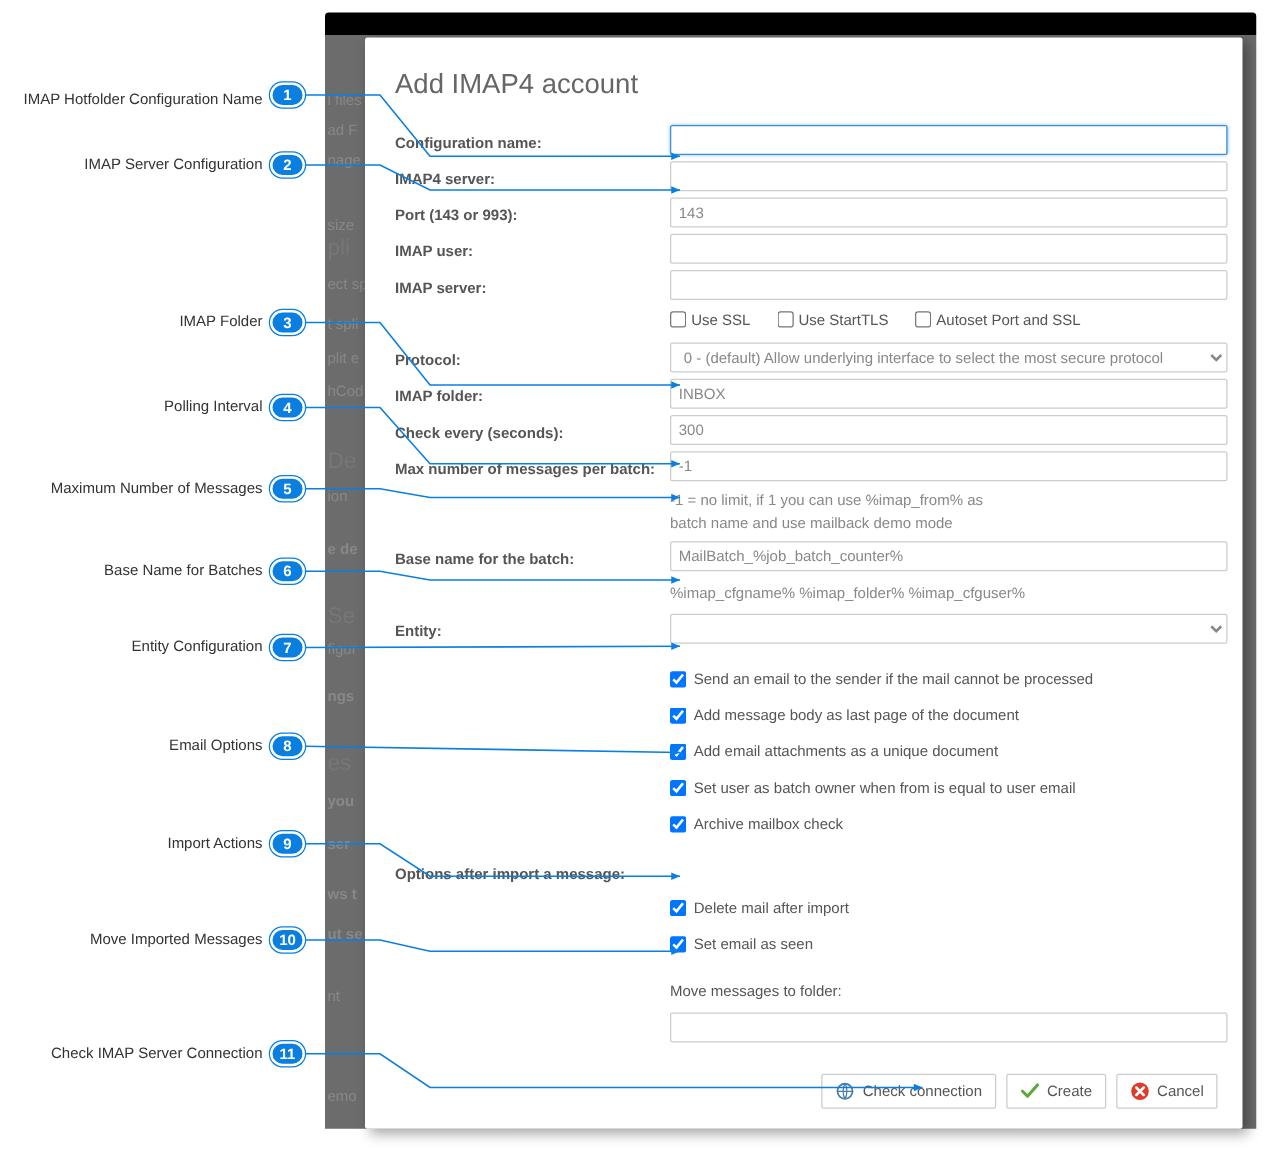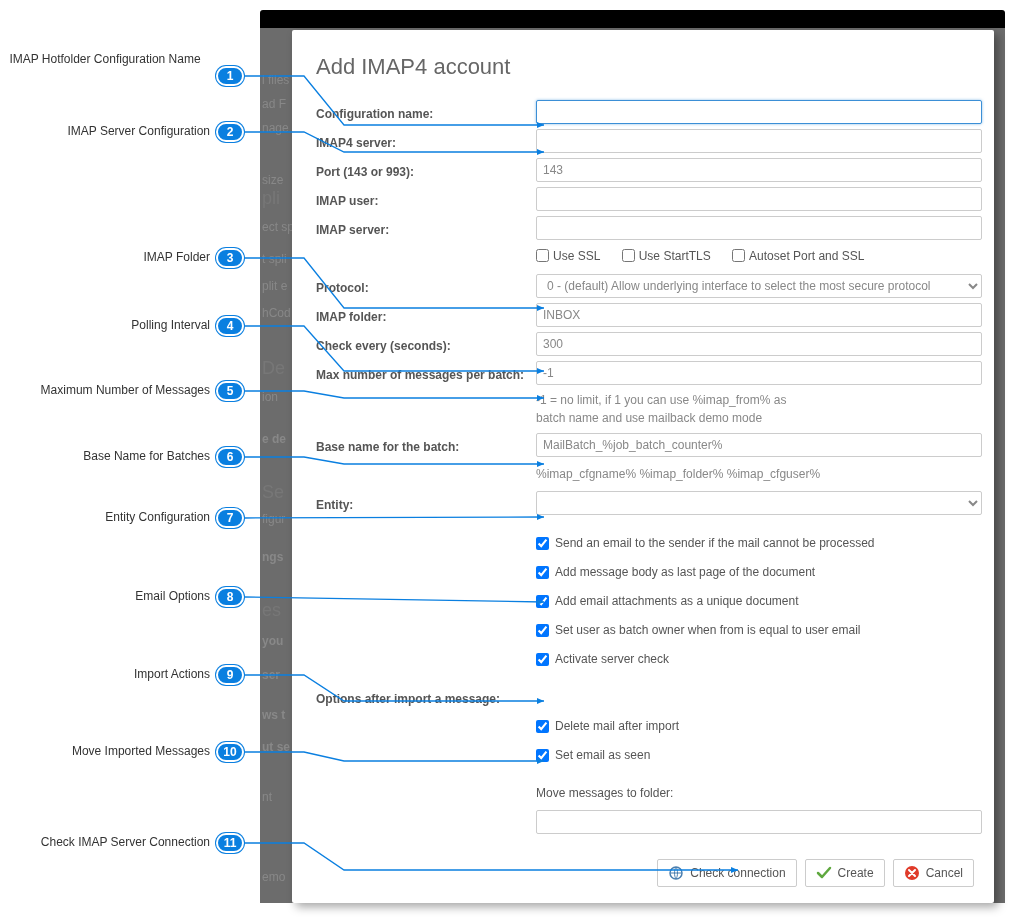--- a/index.html
+++ b/index.html
@@ -247,21 +247,21 @@
         <div class="lbl"></div>
         <div class="val chk-line">
           <input type="checkbox" checked="" style="">
           <span>Set user as batch owner when from is equal to user email</span>
         </div>
       </div>
     <div class="row">
         <div class="lbl"></div>
         <div class="val chk-line">
           <input type="checkbox" checked="" style="">
-          <span>Activate server check</span>
+          <span>Archive mailbox check</span>
         </div>
       </div>
 
     <div style="height:6px"></div>
     <div class="row">
       <div class="lbl">Options after import a message:</div>
       <div class="val"></div>
     </div>
     <div class="row">
         <div class="lbl"></div>
@@ -338,21 +338,21 @@
     <path d="M244,597 L544,602" fill="none" stroke="#0a7fe0" stroke-width="1.3"></path>
     <polygon points="544,602 537,599 537,605" fill="#0a7fe0"></polygon>
     <path d="M244,675 L304,675 L344,701 L544,701" fill="none" stroke="#0a7fe0" stroke-width="1.3"></path>
     <polygon points="544,701 537,698 537,704" fill="#0a7fe0"></polygon>
     <path d="M244,752 L304,752 L344,761 L544,761" fill="none" stroke="#0a7fe0" stroke-width="1.3"></path>
     <polygon points="544,761 537,758 537,764" fill="#0a7fe0"></polygon>
     <path d="M244,843 L304,843 L344,870 L738,870" fill="none" stroke="#0a7fe0" stroke-width="1.3"></path>
     <polygon points="738,870 731,867 731,873" fill="#0a7fe0"></polygon>
   </svg>
 
-<div class="anno-label" style="top: 52px; left: 0px; width: 210px; text-align: center;">IMAP Hotfolder Configuration Name</div>
+<div class="anno-label" style="top: 72px; left: 0px; width: 210px;">IMAP Hotfolder Configuration Name</div>
 <div class="badge" style="left: 216px; top: 66px;">1</div>
 <div class="anno-label" style="top: 124px; left: 0px; width: 210px;">IMAP Server Configuration</div>
 <div class="badge" style="left: 216px; top: 122px;">2</div>
 <div class="anno-label" style="top: 250px; left: 0px; width: 210px;">IMAP Folder</div>
 <div class="badge" style="left: 216px; top: 248px;">3</div>
 <div class="anno-label" style="top: 318px; left: 0px; width: 210px;">Polling Interval</div>
 <div class="badge" style="left: 216px; top: 316px;">4</div>
 <div class="anno-label" style="top: 383px; left: 0px; width: 210px;">Maximum Number of Messages</div>
 <div class="badge" style="left: 216px; top: 381px;">5</div>
 <div class="anno-label" style="top: 449px; left: 0px; width: 210px;">Base Name for Batches</div>

